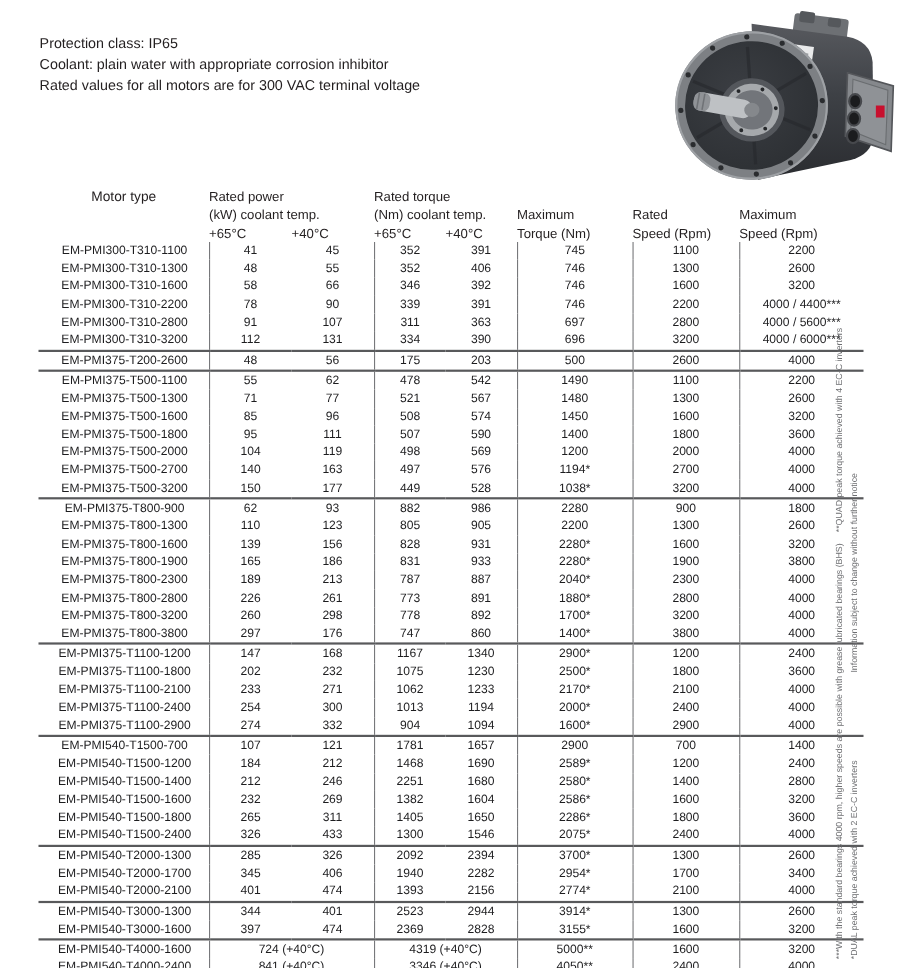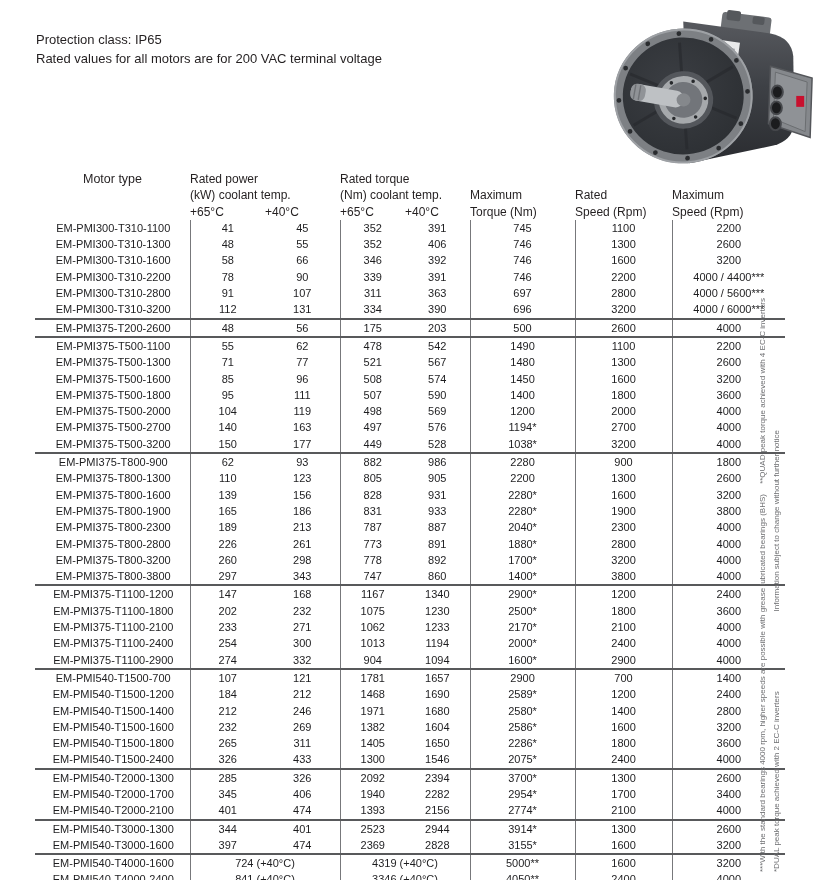--- a/index.html
+++ b/index.html
@@ -44,21 +44,22 @@
   .vnote-inner { left:757px; top:872px; width:574px; }
   .vnote-outer { left:771px; top:872px; width:442px; }
 </style>
 </head>
 <body>
 
 <div class="page">
 
   <div class="notes">
     <div>Protection class: IP65</div>
-    <div>Rated values for all motors are for 200 VAC terminal voltage</div>
+    <div>Coolant: plain water with appropriate corrosion inhibitor</div>
+    <div>Rated values for all motors are for 300 VAC terminal voltage</div>
   </div>
 
   <div class="motor-photo">
     <svg width="228" height="160" viewBox="0 0 230 160">
       <defs>
         <linearGradient id="bodyGrad" x1="0" y1="0" x2="0" y2="1">
           <stop offset="0" stop-color="#57595e"></stop>
           <stop offset="0.45" stop-color="#3e4146"></stop>
           <stop offset="1" stop-color="#2a2c30"></stop>
         </linearGradient>
@@ -379,21 +380,21 @@
           <td class="c-num">298</td>
           <td class="c-num vline">778</td>
           <td class="c-num">892</td>
           <td class="c-num vline">1700*</td>
           <td class="c-num vline">3200</td>
           <td class="c-num vline">4000</td>
         </tr>
         <tr>
           <td class="c-motor">EM-PMI375-T800-3800</td>
           <td class="c-num vline">297</td>
-          <td class="c-num">343</td>
+          <td class="c-num">176</td>
           <td class="c-num vline">747</td>
           <td class="c-num">860</td>
           <td class="c-num vline">1400*</td>
           <td class="c-num vline">3800</td>
           <td class="c-num vline">4000</td>
         </tr>
         <tr class="sep">
           <td class="c-motor">EM-PMI375-T1100-1200</td>
           <td class="c-num vline">147</td>
           <td class="c-num">168</td>
@@ -460,21 +461,21 @@
           <td class="c-num vline">1468</td>
           <td class="c-num">1690</td>
           <td class="c-num vline">2589*</td>
           <td class="c-num vline">1200</td>
           <td class="c-num vline">2400</td>
         </tr>
         <tr>
           <td class="c-motor">EM-PMI540-T1500-1400</td>
           <td class="c-num vline">212</td>
           <td class="c-num">246</td>
-          <td class="c-num vline">1971</td>
+          <td class="c-num vline">2251</td>
           <td class="c-num">1680</td>
           <td class="c-num vline">2580*</td>
           <td class="c-num vline">1400</td>
           <td class="c-num vline">2800</td>
         </tr>
         <tr>
           <td class="c-motor">EM-PMI540-T1500-1600</td>
           <td class="c-num vline">232</td>
           <td class="c-num">269</td>
           <td class="c-num vline">1382</td>

